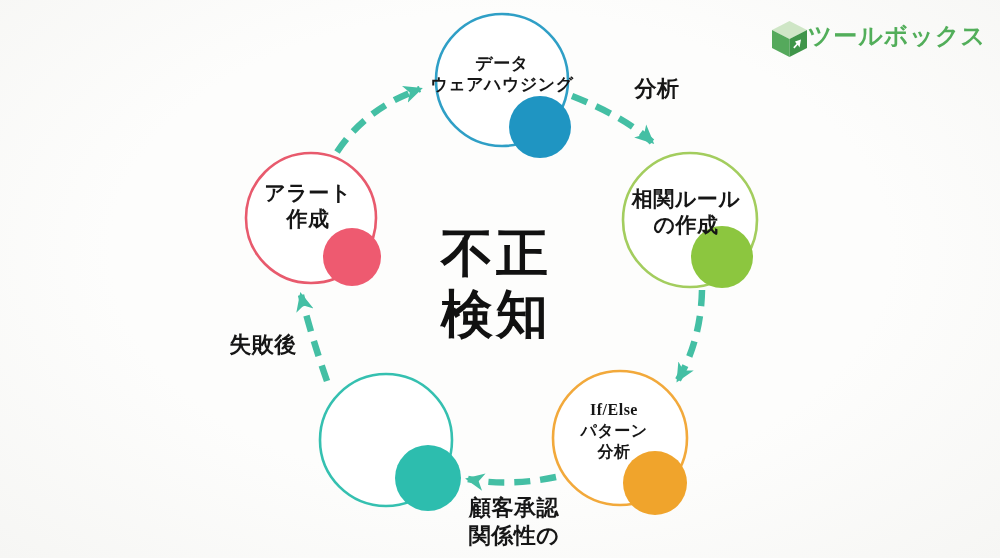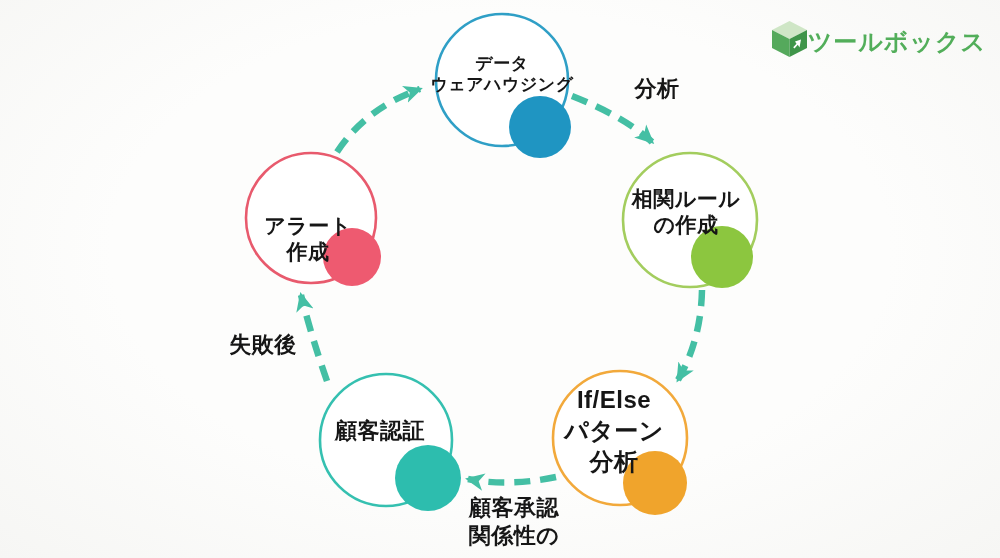--- a/index.html
+++ b/index.html
@@ -29,21 +29,21 @@
     transform: translate(-50%, -50%);
     text-align: center;
     color: #161616;
     font-weight: 800;
     white-space: pre-line;
     line-height: 1.25;
     letter-spacing: 0.5px;
   }
   .node-label-data        { font-size: 17px; }
   .node-label-correlation { font-size: 21px; }
-  .node-label-ifelse      { font-size: 24px; line-height: 1.3; }
+  .node-label-ifelse      { font-size: 16px; line-height: 1.3; font-family: Liberation Serif, serif; }
   .node-label-auth        { font-size: 22px; }
   .node-label-alert       { font-size: 21px; }
   .edge-label             { font-size: 22px; }
   .center-title {
     position: absolute;
     left: 496px;
     top: 284px;
     transform: translate(-50%, -50%);
     text-align: center;
     font-size: 52px;
@@ -51,21 +51,21 @@
     color: #111;
     white-space: pre-line;
     line-height: 1.18;
     letter-spacing: 3px;
   }
   .logo {
     position: absolute;
     right: 14px;
     top: 20px;
     display: flex;
-    align-items: flex-end;
+    align-items: flex-start;
     gap: 0;
   }
   .logo-text {
     font-size: 24px;
     font-weight: 800;
     letter-spacing: 1px;
   }
 </style>
 </head>
 <body>
@@ -100,29 +100,30 @@
     <circle cx="352" cy="257" r="29" fill="#ee5a70"></circle>
   </svg>
 
   <div class="label node-label-correlation" style="left:686px; top:212px;">相関ルール
 の作成</div>
   <div class="label node-label-data" style="left:502px; top:74px;">データ
 ウェアハウジング</div>
   <div class="label node-label-ifelse" style="left:614px; top:431px;">If/Else
 パターン
 分析</div>
-  <div class="label node-label-auth" style="left:380px; top:431px;">顧客認証</div>
-  <div class="label node-label-alert" style="left:308px; top:206px;margin-top:33px;">アラート
+  <div class="label node-label-alert" style="left:308px; top:206px;">アラート
 作成</div>
 
   <div class="label edge-label" style="left:657px; top:89px;">分析</div>
   <div class="label edge-label" style="left:514px; top:521px;">顧客承認
 関係性の</div>
   <div class="label edge-label" style="left:263px; top:345px;">失敗後</div>
 
+  <div class="center-title">不正
+検知</div>
 
   <div class="logo">
     <svg width="37" height="38" viewBox="0 0 37 38">
       <polygon points="18.5,1 36,10 18.5,19 1,10" fill="#cfe6c6"></polygon>
       <polygon points="1,10 18.5,19 18.5,37 1,28" fill="#55a95c"></polygon>
       <polygon points="36,10 18.5,19 18.5,37 36,28" fill="#3f9549"></polygon>
       <polygon points="24,21.5 30,19.5 28.5,27.5 26.8,24.8 23.5,28.5 22.2,27.2 25.5,23.8" fill="#ffffff"></polygon>
     </svg>
     <span class="logo-text" style="color: rgb(82, 174, 90);">ツールボックス</span>
   </div>

